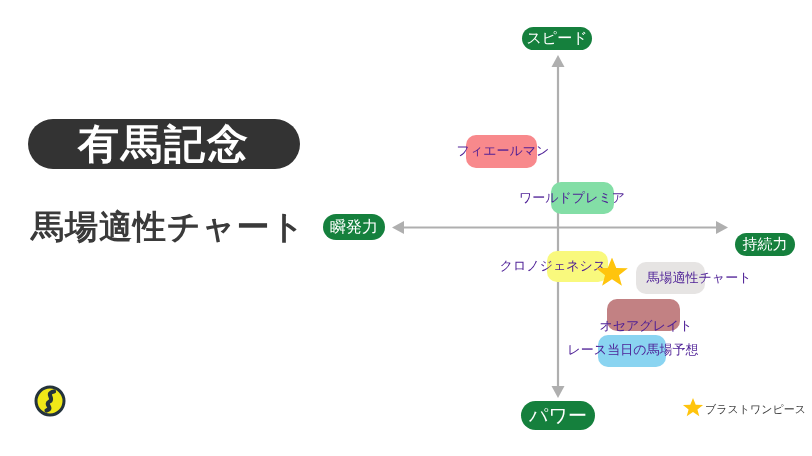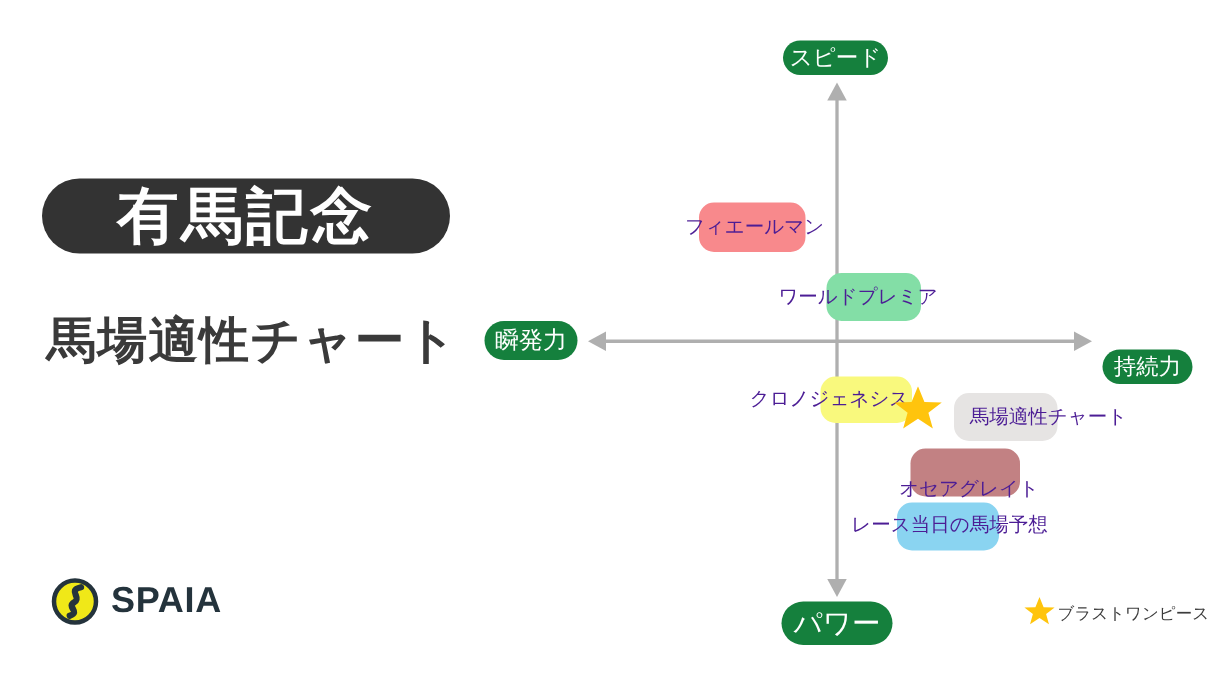--- a/index.html
+++ b/index.html
@@ -79,16 +79,15 @@
   <div>
     <div class="star" id="legend-star"></div>
     <span id="legend-label">ブラストワンピース</span>
   </div>
 
   <div class="brand">
     <svg width="34" height="34" viewBox="0 0 34 34">
       <circle cx="17" cy="17" r="14" fill="#f0e818" stroke="#24333c" stroke-width="3"></circle>
       <path d="M21 7.5 C 11.5 9.5, 22 14.5, 16.5 17.5 C 11 20.5, 21 24, 13.5 26.5" stroke="#24333c" stroke-width="4.2" fill="none" stroke-linecap="round"></path>
     </svg>
-    <span class="brand-text">SPAIA</span>
   </div>
 
 </div>
 
 </body></html>

